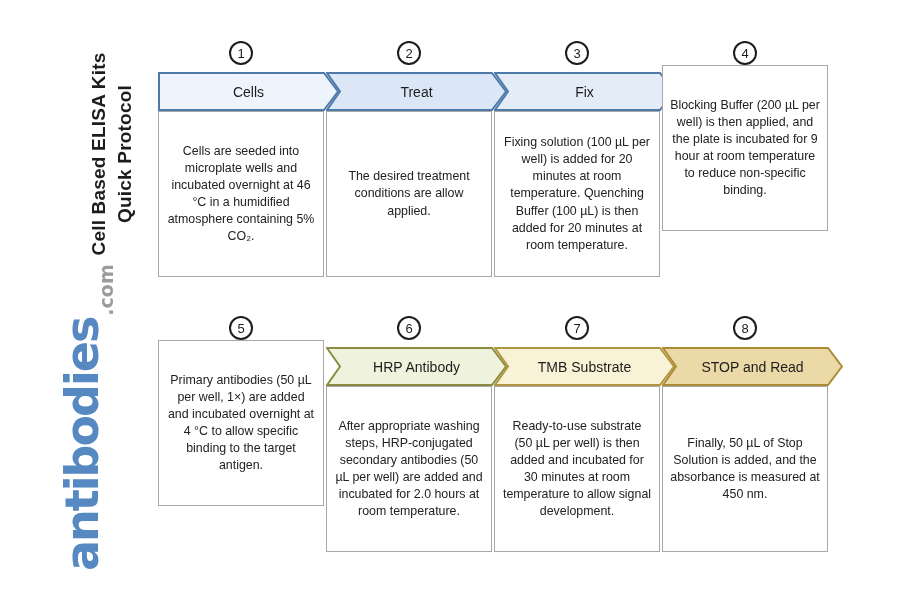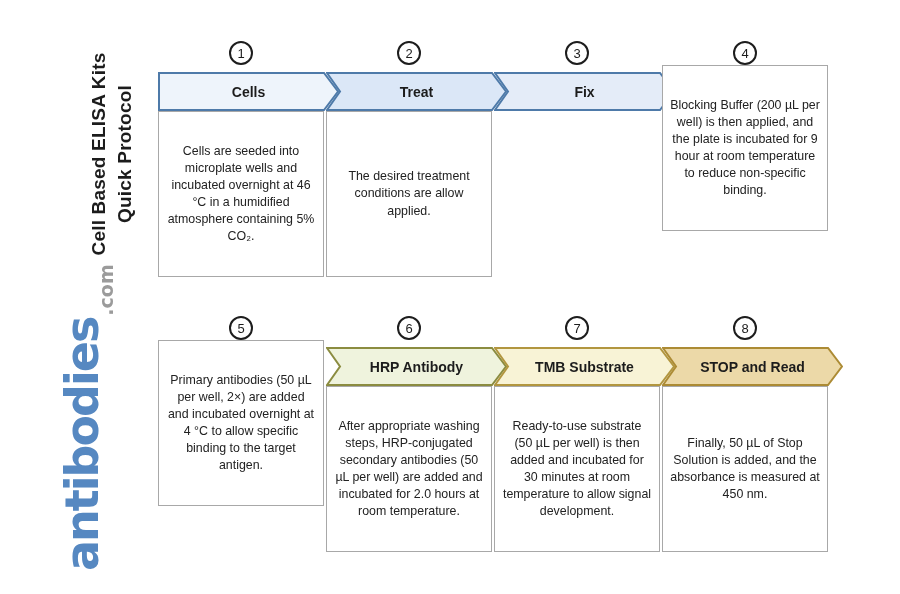--- a/index.html
+++ b/index.html
@@ -37,21 +37,21 @@
     width:24px; height:24px; margin-left:71px; border:2px solid #1d1d1d;
     border-radius:50%; background:#ffffff;
     display:flex; align-items:center; justify-content:center;
     font-size:13px; color:#1d1d1d;
   }
   .arrow { position:relative; margin-top:7px; width:181px; height:39px; }
   .arrow svg { position:absolute; left:0; top:0; display:block; }
   .arrow-label {
     position:absolute; left:14px; right:14px; top:0; bottom:0;
     display:flex; align-items:center; justify-content:center;
-    font-size:14px; color:#1c1c1c; white-space:nowrap;font-weight:bold;
+    font-size:14px; color:#1c1c1c; white-space:nowrap;
   }
   .desc-box {
     width:166px; height:166px; border:1px solid #a8a8a8; background:#ffffff;
     display:flex; align-items:center; justify-content:center;
     text-align:center; padding:8px 7px;
     font-size:12.4px; line-height:1.38; color:#222222;
   }
 </style>
 </head>
 <body>
@@ -96,34 +96,35 @@
   <div class="step" style="left:494px; top:41px;">
     <div class="badge">
       <span>3</span>
     </div>
     <div class="arrow">
       <svg width="181" height="39" viewBox="0 0 181 39">
         <polygon points="1,1 166,1 180,19.5 166,38 1,38 14,19.5" stroke-width="2" fill="#e4ecf8" stroke="#4e7aa9"></polygon>
       </svg>
       <div class="arrow-label">Fix</div>
     </div>
+    <div class="desc-box">Fixing solution (100 µL per well) is added for 20 minutes at room temperature. Quenching Buffer (100 µL) is then added for 20 minutes at room temperature.</div>
   </div>
 
   <div class="step" style="left:662px; top:41px;">
     <div class="badge">
       <span>4</span>
     </div>
     <div class="desc-box">Blocking Buffer (200 µL per well) is then applied, and the plate is incubated for 9 hour at room temperature to reduce non-specific binding.</div>
   </div>
 
   <div class="step" style="left:158px; top:316px;">
     <div class="badge">
       <span>5</span>
     </div>
-    <div class="desc-box">Primary antibodies (50 µL per well, 2×) are added and incubated overnight at 4 °C to allow specific binding to the target antigen.</div>
+    <div class="desc-box">Primary antibodies (50 µL per well, 1×) are added and incubated overnight at 4 °C to allow specific binding to the target antigen.</div>
   </div>
 
   <div class="step" style="left:326px; top:316px;">
     <div class="badge">
       <span>6</span>
     </div>
     <div class="arrow">
       <svg width="181" height="39" viewBox="0 0 181 39">
         <polygon points="1,1 166,1 180,19.5 166,38 1,38 14,19.5" stroke-width="2" fill="#eff3dd" stroke="#8b8c40"></polygon>
       </svg>

